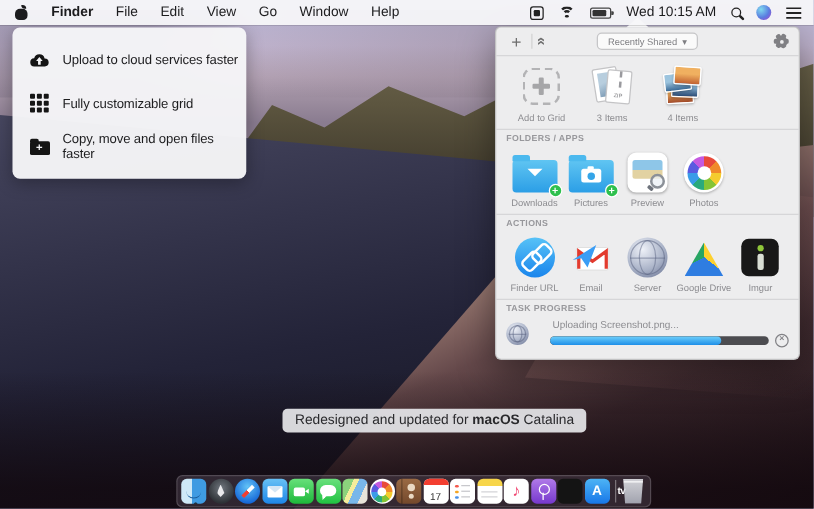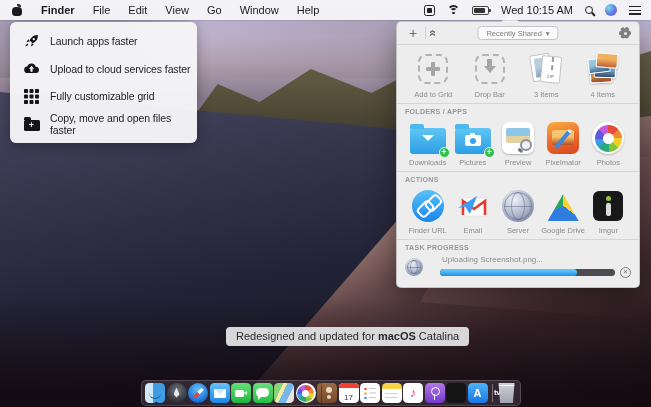--- a/index.html
+++ b/index.html
@@ -268,30 +268,20 @@
     <span class="mag"></span>
     <span class="siri"></span>
     <span class="nc"></span>
   </div>
 </div>
 
 <div class="feature-panel">
   <div class="feature-row">
     <span class="f-icon">
       <svg viewBox="0 0 24 24" width="17" height="17">
-          <path fill="#151515" d="M21 3c.3 3.8-1.4 7.5-4.7 10l-2.5 1.9-4.7-4.7L11 7.7C13.5 4.4 17.2 2.7 21 3z"></path>
-          <circle cx="15.2" cy="8.8" r="1.6" fill="#f5f5f7"></circle>
-          <path fill="#151515" d="M9.5 11.5 4.8 13l2.6-4.2zM12.5 14.5 11 19.2l4.2-2.6zM7.6 16.4c-1.5 2-4.1 2.5-4.1 2.5s.5-2.6 2.5-4.1z"></path>
-        </svg>
-    </span>
-    <span class="feature-label">Launch apps faster</span>
-  </div>
-  <div class="feature-row">
-    <span class="f-icon">
-      <svg viewBox="0 0 24 24" width="17" height="17">
           <path fill="#151515" d="M6.5 18.5a4.6 4.6 0 0 1-.4-9.2A6.1 6.1 0 0 1 17.9 9.5a4 4 0 0 1 .2 9z"></path>
           <path fill="#f5f5f7" d="M12 8l3.7 4.4h-2.2v4.2h-3v-4.2H8.3z"></path>
         </svg>
     </span>
     <span class="feature-label">Upload to cloud services faster</span>
   </div>
   <div class="feature-row">
     <span class="f-icon">
         <span class="gridicon"></span>
       </span>
@@ -331,28 +321,20 @@
     <div class="p-cell">
       <span class="cell-art">
           <span class="dashbox">
             <span class="dplus"></span>
           </span>
         </span>
       <span class="cell-label">Add to Grid</span>
     </div>
     <div class="p-cell">
       <span class="cell-art">
-          <span class="dashbox">
-            <span class="darrow"></span>
-          </span>
-        </span>
-      <span class="cell-label">Drop Bar</span>
-    </div>
-    <div class="p-cell">
-      <span class="cell-art">
         <span class="zipstack">
           <span class="zfile back"></span>
           <span class="zfile front">
               <span class="zip-label">ZIP</span>
             </span>
         </span>
       </span>
       <span class="cell-label">3 Items</span>
     </div>
     <div class="p-cell">
@@ -391,29 +373,20 @@
       <span class="cell-label">Pictures</span>
     </div>
     <div class="p-cell">
       <span class="cell-art">
           <span class="preview">
             <span class="pic"></span>
             <span class="pmag"></span>
           </span>
         </span>
       <span class="cell-label">Preview</span>
-    </div>
-    <div class="p-cell">
-      <span class="cell-art">
-          <span class="pxm">
-            <span class="pic"></span>
-            <span class="pencil"></span>
-          </span>
-        </span>
-      <span class="cell-label">Pixelmator</span>
     </div>
     <div class="p-cell">
       <span class="cell-art">
           <span class="photosicon"></span>
         </span>
       <span class="cell-label">Photos</span>
     </div>
   </div>
 
   <div class="p-divider"></div>

